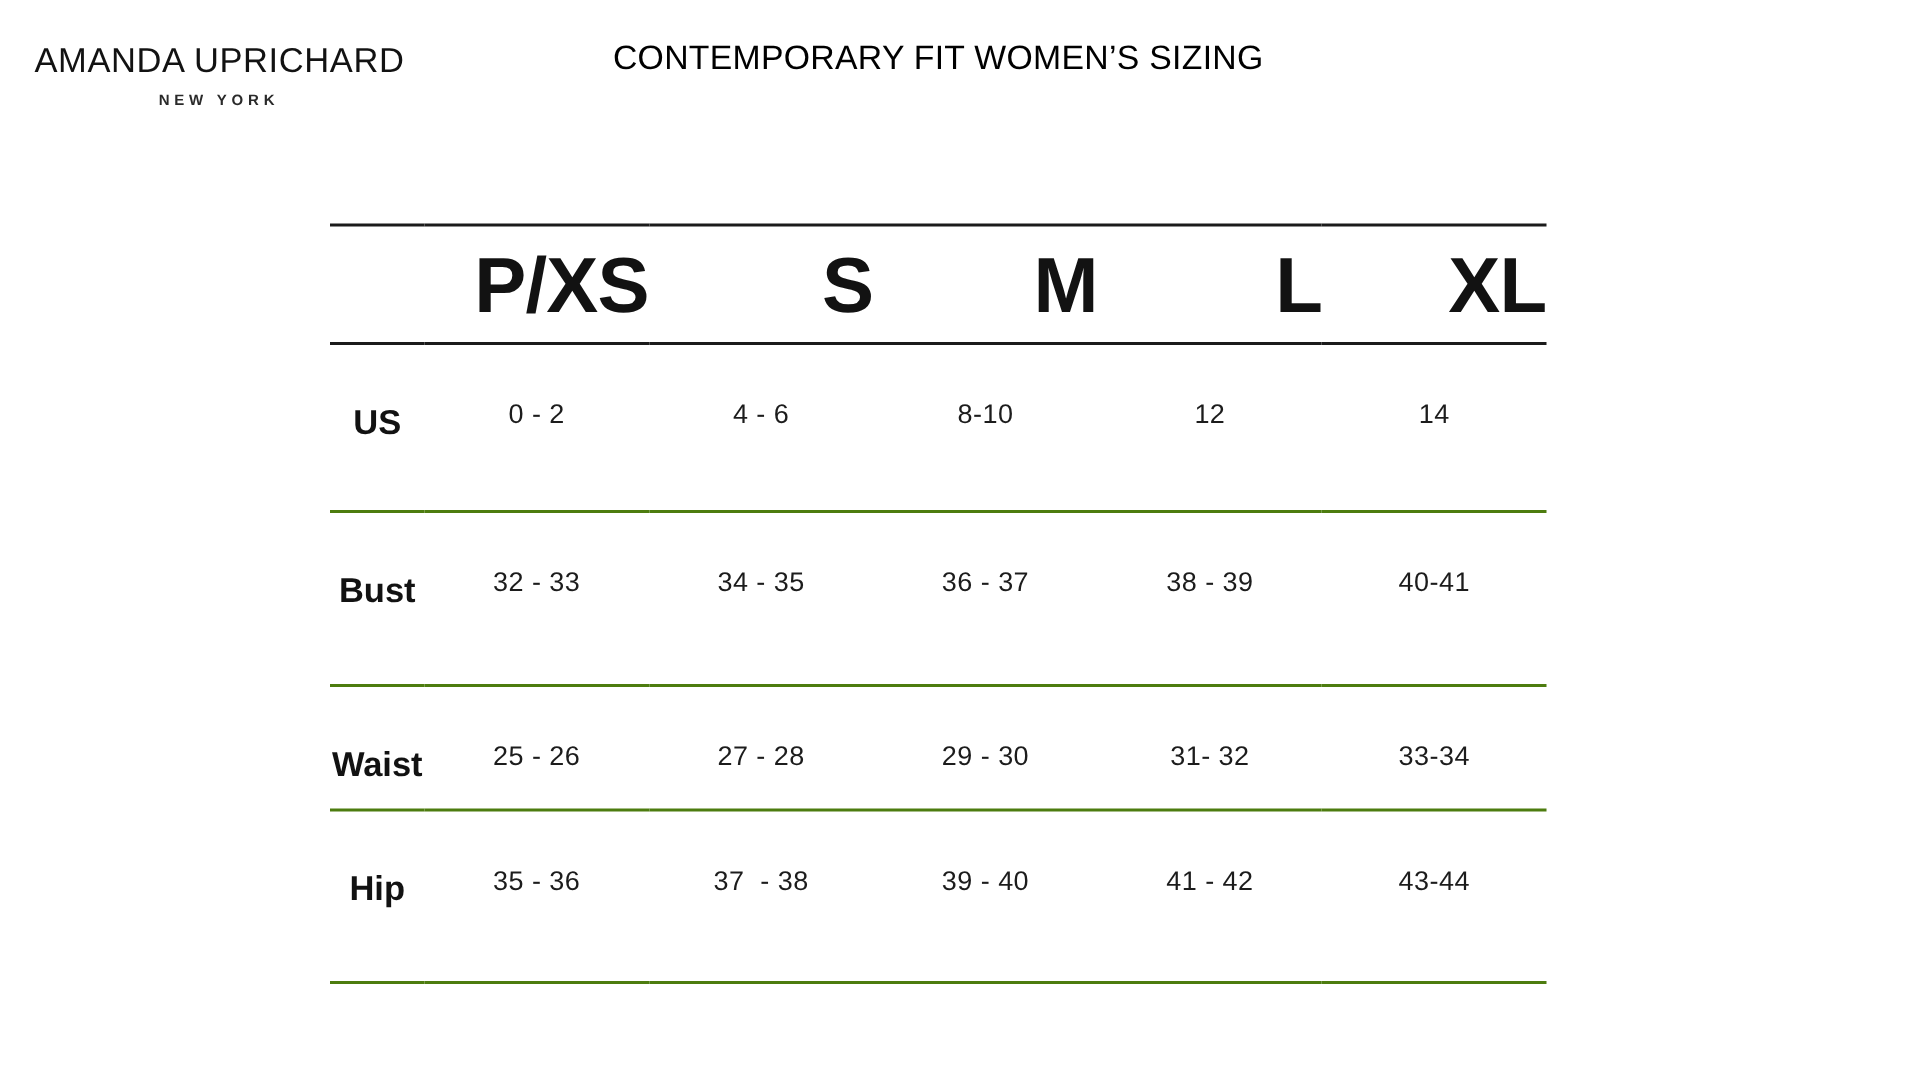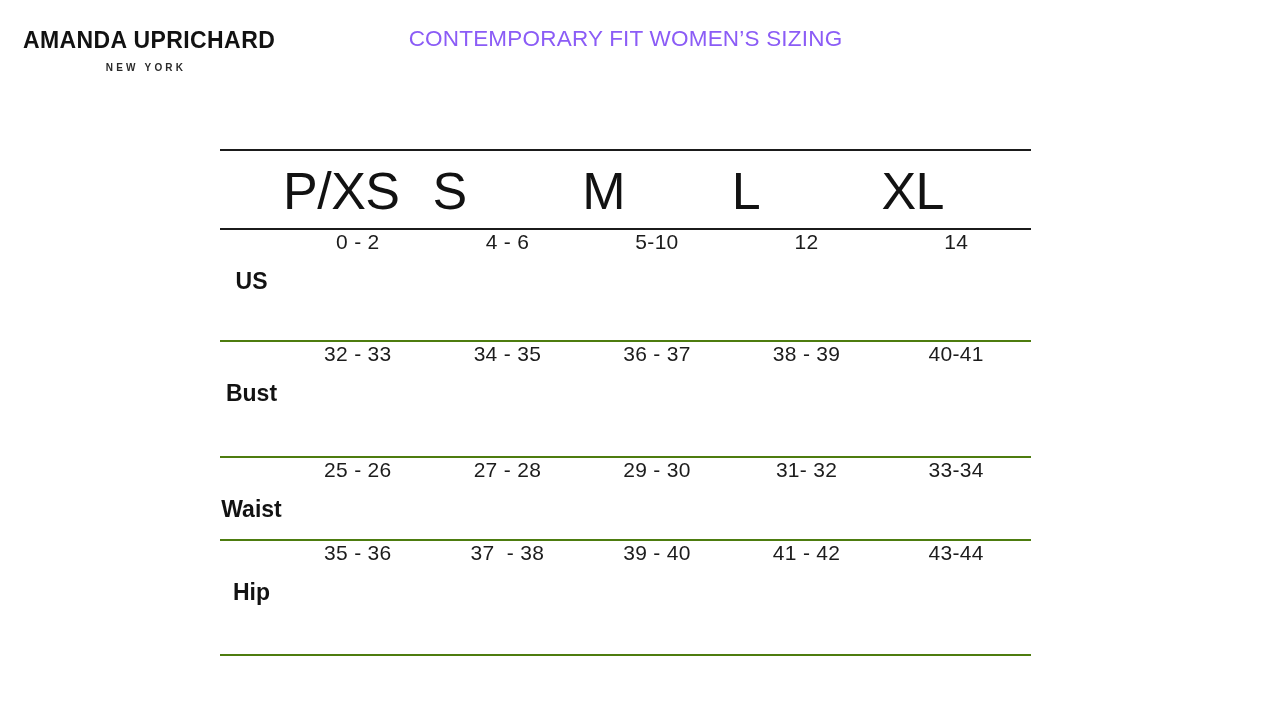--- a/index.html
+++ b/index.html
@@ -12,21 +12,21 @@
     position: relative;
   }
   .logo {
     position: absolute;
     left: 23px; top: 29px;
     width: 246px;
     text-align: center;
   }
   .brand-name {
     font-size: 23px;
-    font-weight: 700;
+    font-weight: 400;
     letter-spacing: 0.4px;
     white-space: nowrap;
     line-height: 1;
     color: #121212;
   }
   .brand-city {
     margin-top: 11px;
     font-size: 10px;
     font-weight: 700;
     letter-spacing: 3.2px;
@@ -35,21 +35,21 @@
   }
   .page-title {
     position: absolute;
     left: 220px; top: 28px;
     width: 811px;
     text-align: center;
     font-size: 22.5px;
     font-weight: 400;
     letter-spacing: 0.2px;
     line-height: 1;
-    color: #8b5cf6;
+    color: #000000;
     white-space: nowrap;
   }
   table.size-table {
     position: absolute;
     left: 220px; top: 149px;
     width: 811px;
     border-collapse: collapse;
     table-layout: fixed;
   }
   col.label-col { width: 63px; }
@@ -58,31 +58,32 @@
     border-bottom: 2px solid #1b1b1b;
     height: 79px;
   }
   tbody tr { border-bottom: 2px solid #4d7c0f; }
   tbody tr:nth-child(1) { height: 112px; }
   tbody tr:nth-child(2) { height: 116px; }
   tbody tr:nth-child(3) { height: 83px; }
   tbody tr:nth-child(4) { height: 115px; }
   th {
     font-size: 52px;
-    font-weight: 400;
+    font-weight: 700;
     letter-spacing: -0.5px;
     vertical-align: middle;
-    text-align: left;
+    text-align: right;
     padding-top: 3px;
     color: #121212;
   }
   td {
-    font-size: 21px;
+    font-size: 18px;
     font-weight: 400;
     vertical-align: top;
+    padding-top: 36px;
     text-align: center;
     white-space: pre;
     letter-spacing: 0.3px;
     color: #1c1c1c;
   }
   td.row-label {
     font-weight: 700;
     font-size: 23px;
     letter-spacing: 0;
     padding-top: 38px;
@@ -116,21 +117,21 @@
       <th>M</th>
       <th>L</th>
       <th>XL</th>
     </tr>
   </thead>
   <tbody>
     <tr>
       <td class="row-label">US</td>
       <td>0 - 2</td>
       <td>4 - 6</td>
-      <td>5-10</td>
+      <td>8-10</td>
       <td>12</td>
       <td>14</td>
     </tr>
     <tr>
       <td class="row-label">Bust</td>
       <td>32 - 33</td>
       <td>34 - 35</td>
       <td>36 - 37</td>
       <td>38 - 39</td>
       <td>40-41</td>

